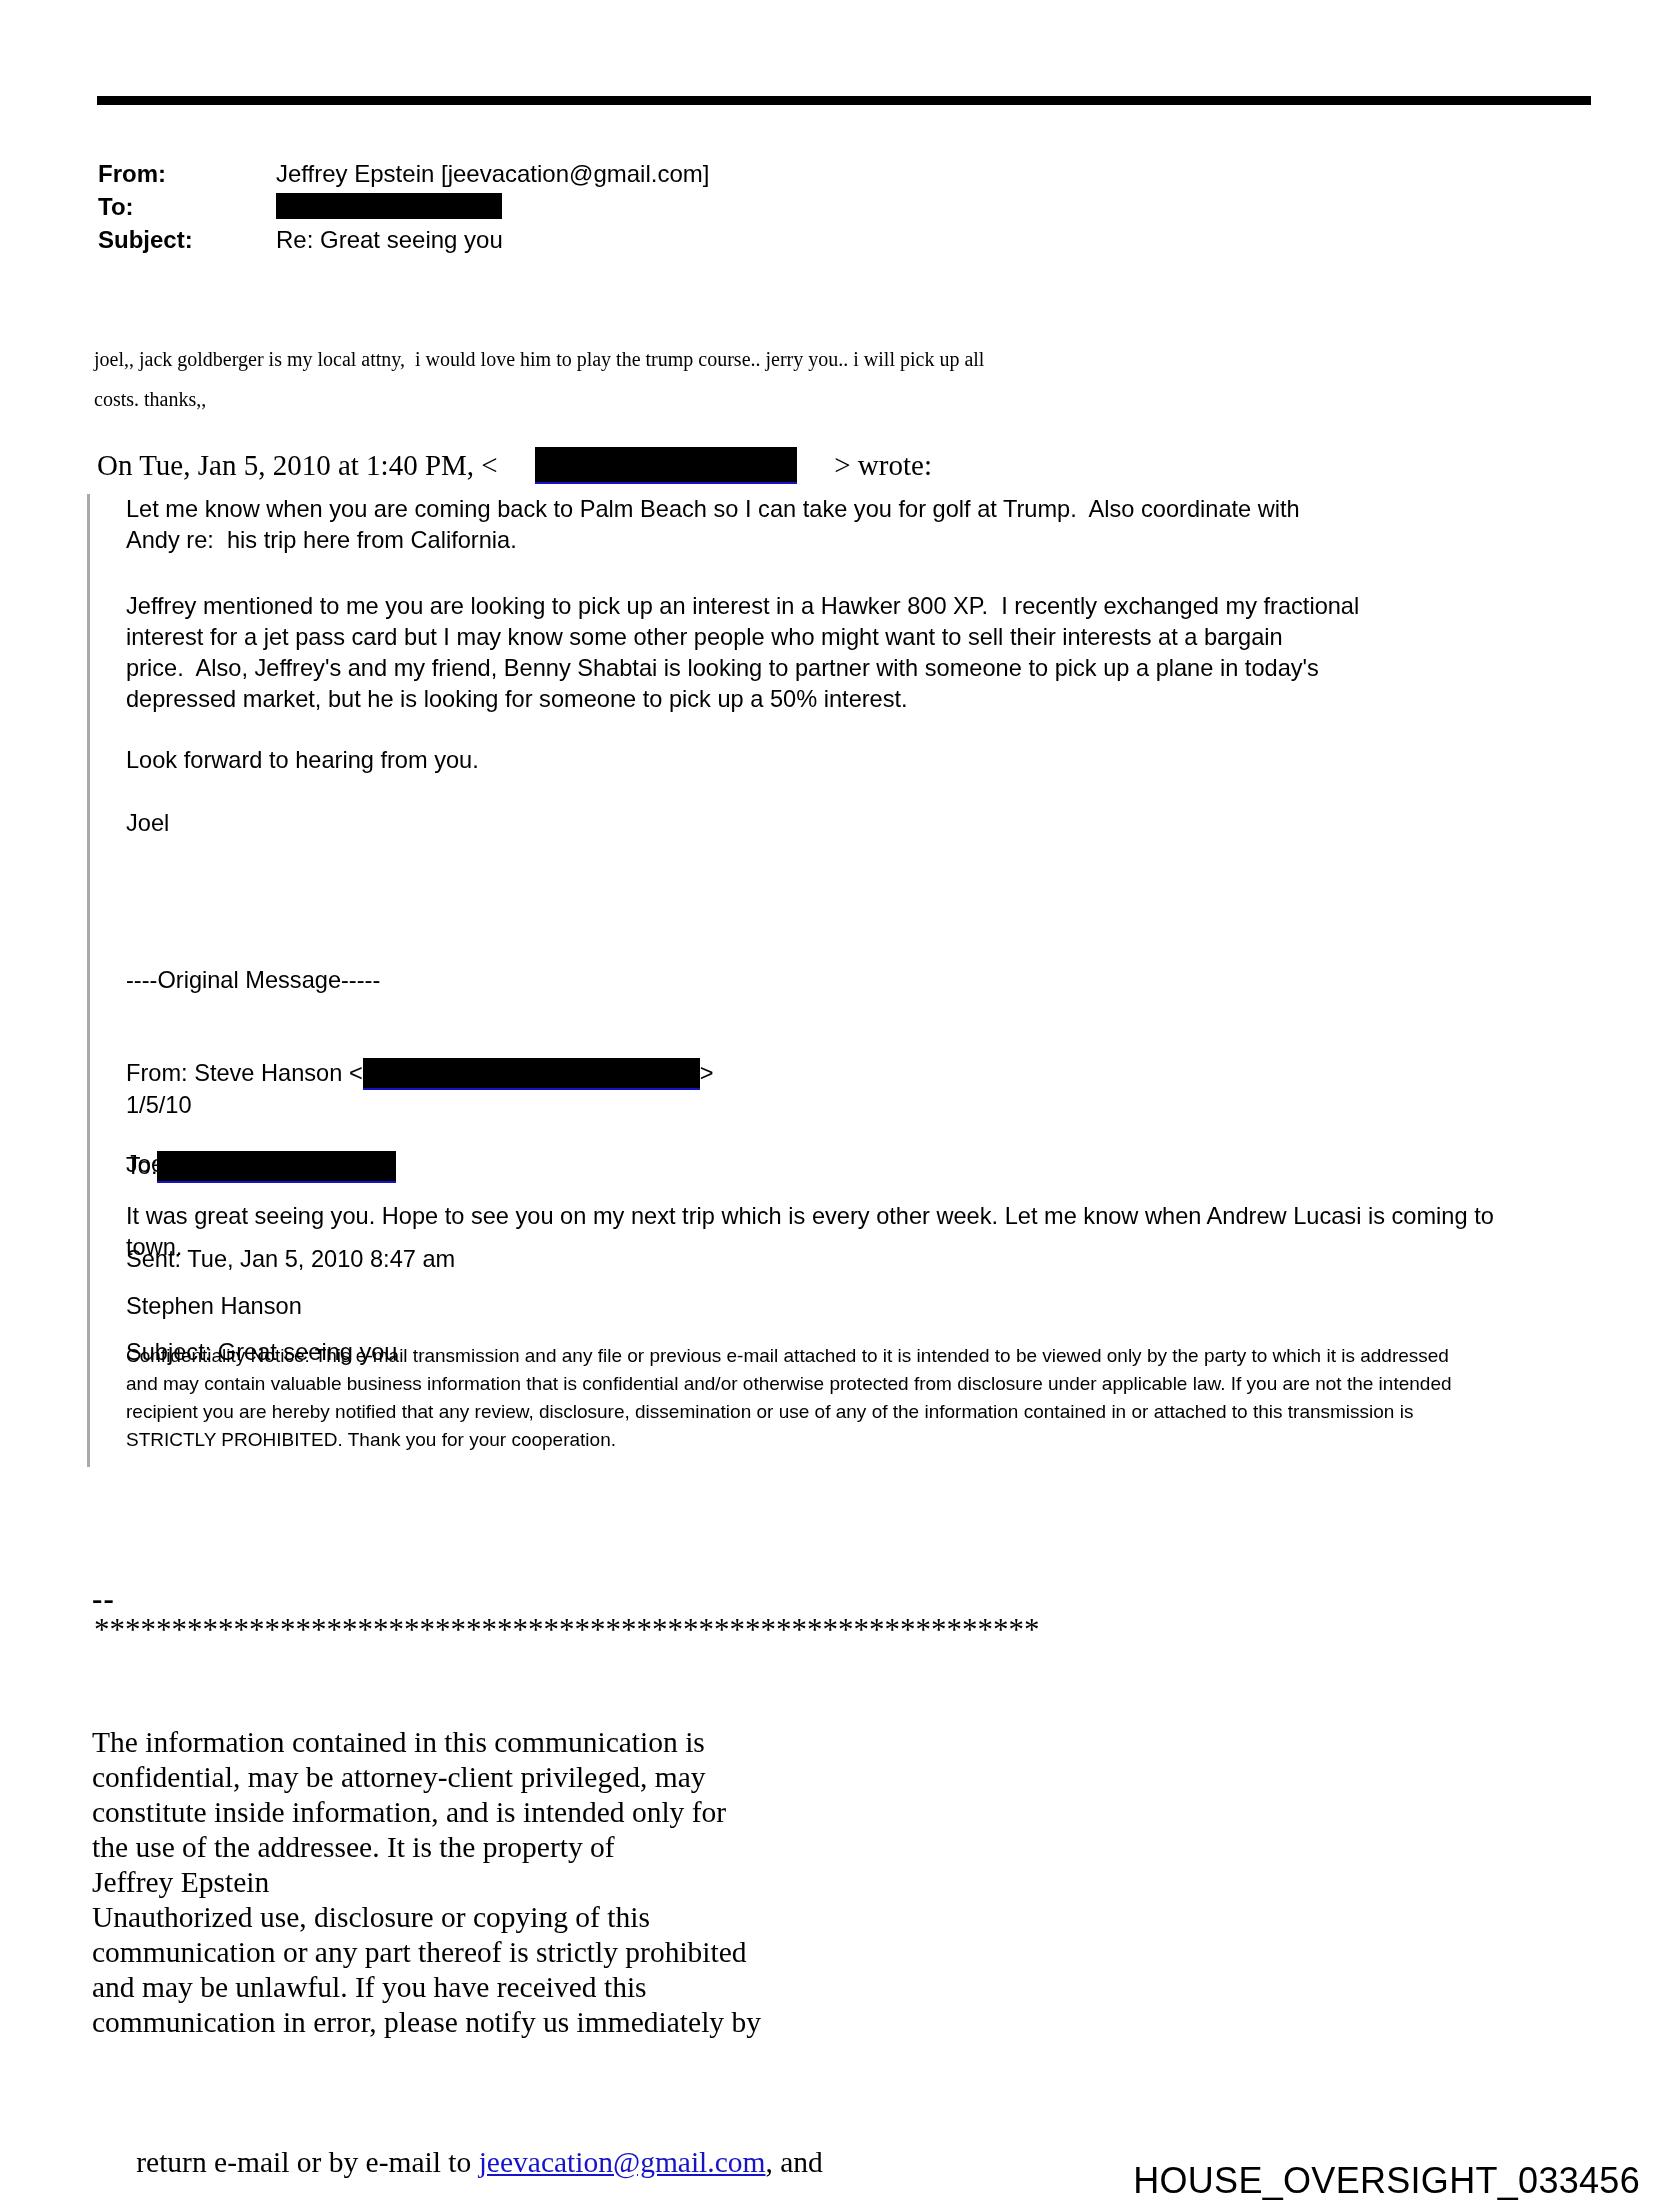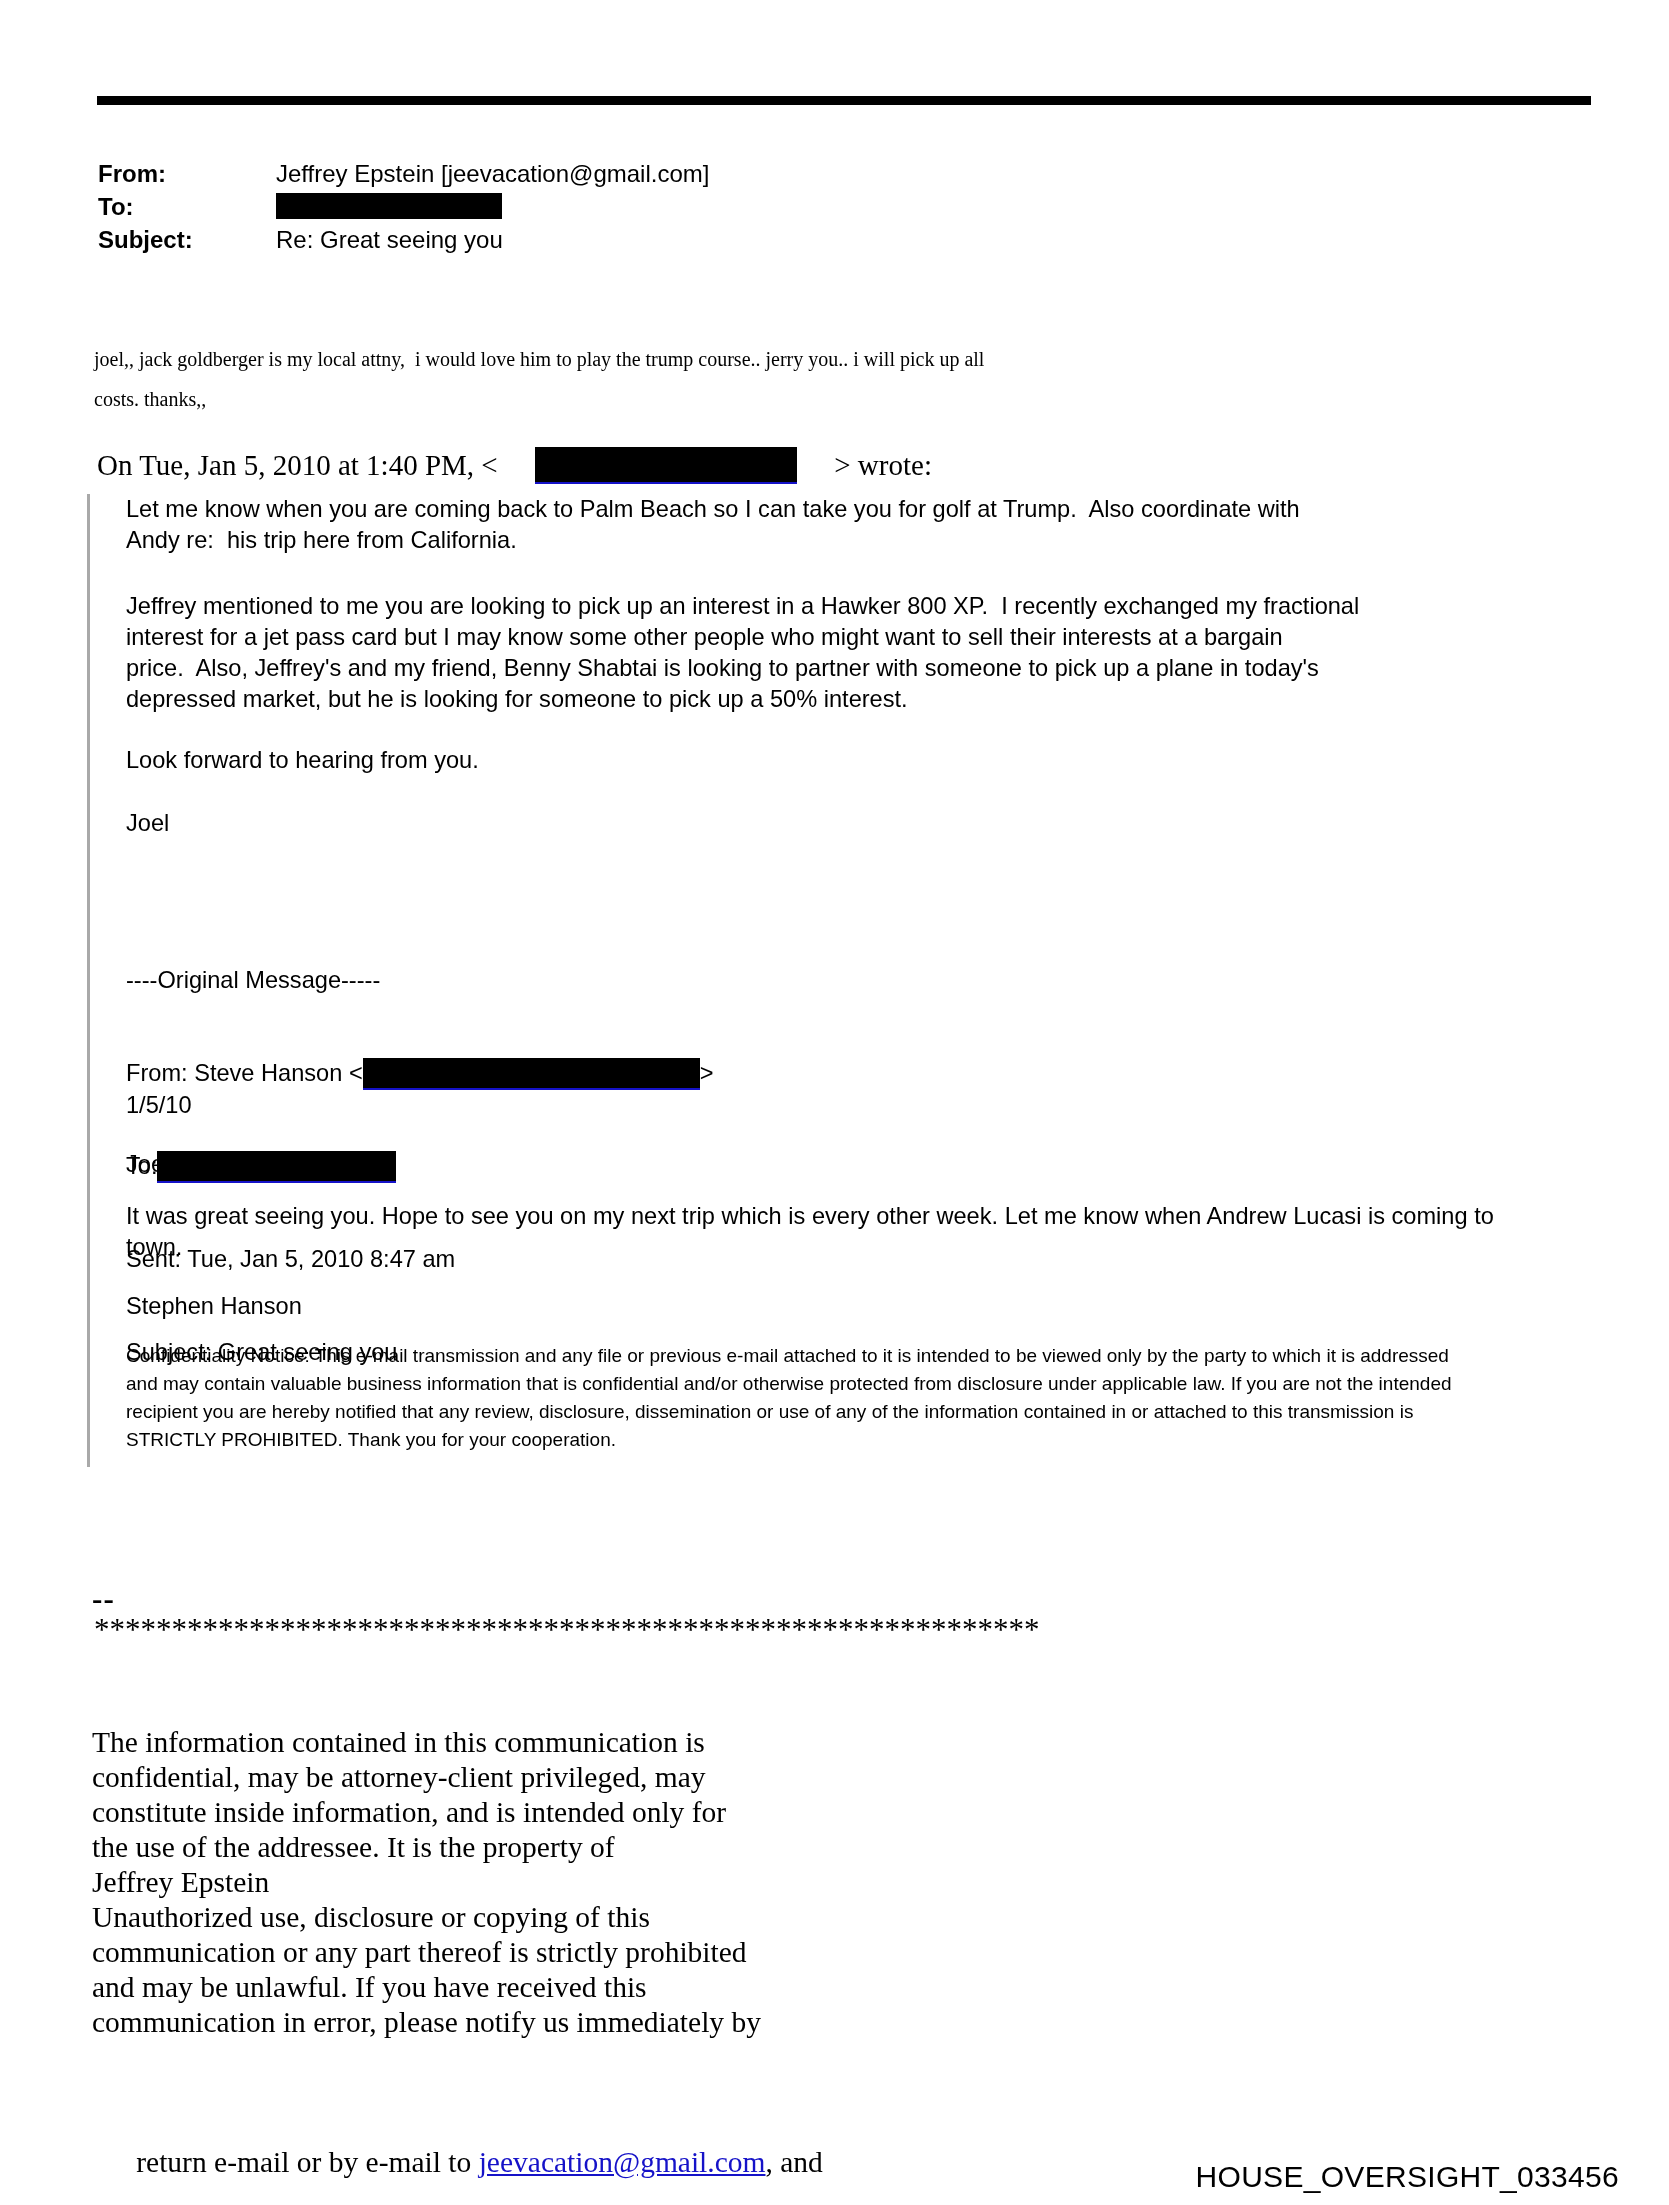--- a/index.html
+++ b/index.html
@@ -63,22 +63,22 @@
     font-size:31px;letter-spacing:0px;white-space:nowrap;
   }
   .legal{
     position:absolute;left:92px;top:1655px;
     font-size:29.5px;line-height:35px;white-space:pre-wrap;
   }
   .legal-last{white-space:pre-wrap;}
   a.maillink{color:#1512c8;text-decoration:underline;cursor:pointer;}
   
   .bates{
-    position:absolute;right:50px;top:2160px;
-    font-size:30px;letter-spacing:0.3px;margin-left:36px;
+    position:absolute;right:29px;top:2160px;
+    font-size:36px;letter-spacing:0.3px;margin-left:36px;
   }
 </style>
 </head>
 <body>
 
 <div class="page">
 
   <div class="toprule"></div>
 
   <div class="hdr">

